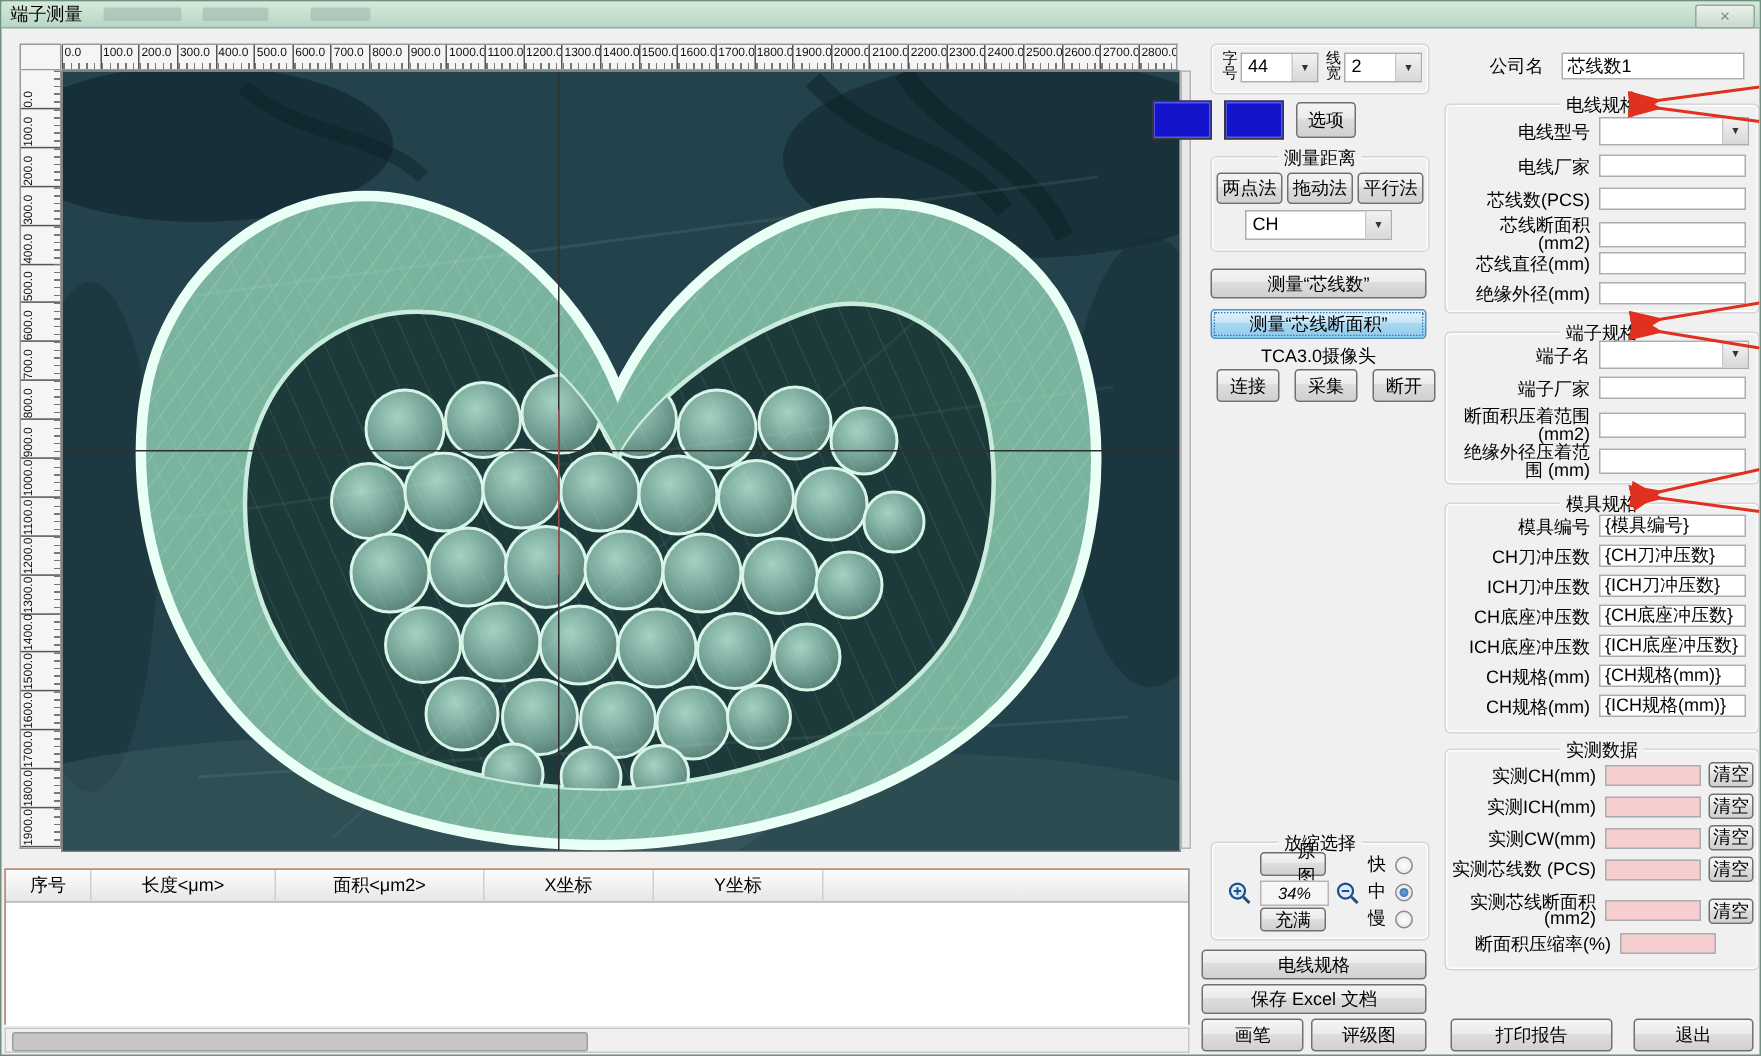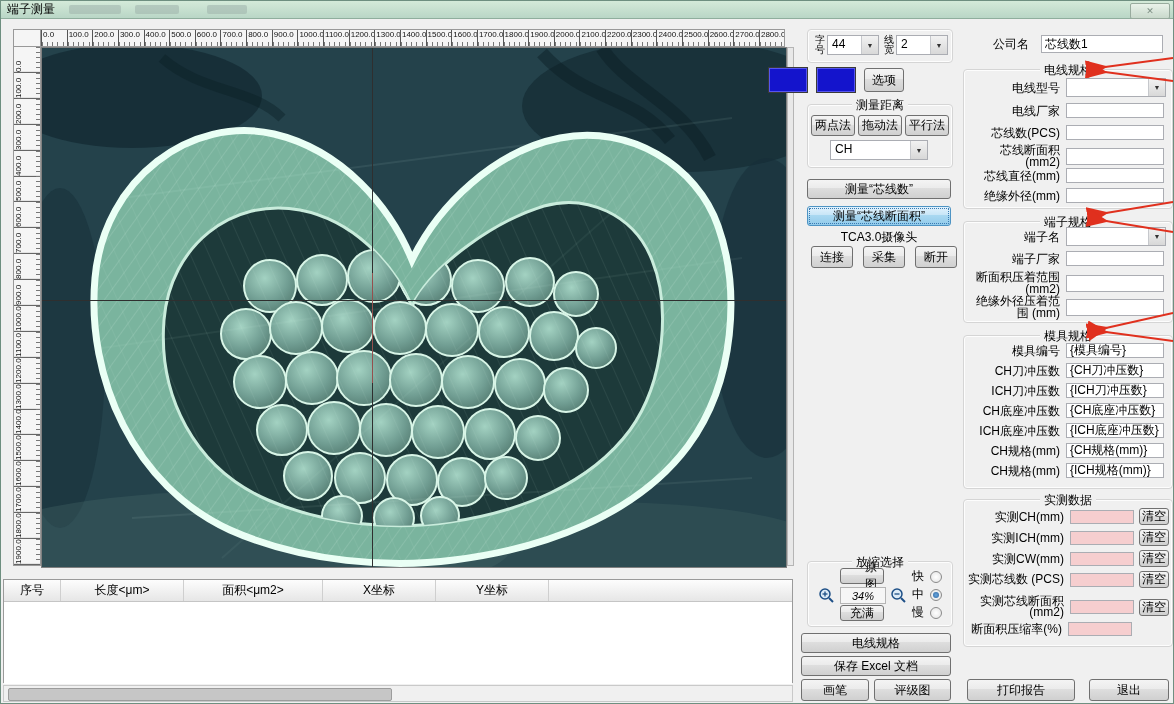--- a/index.html
+++ b/index.html
@@ -407,21 +407,21 @@
     <div class="rrow" style="left:4px;top:71px;">
       <span class="rlab" style="width:96px;line-height:11px;">实测芯线数 (PCS)</span>
       <input class="field pink" style="margin-left: 6px; width: 64px; height: 14px;">
       <div class="btn" style="margin-left:5px;width:30px;height:17px;">清空</div>
     </div>
     <div class="rrow" style="left:4px;top:96px;">
       <span class="rlab" style="width:96px;line-height:11px;">实测芯线断面积 (mm2)</span>
       <input class="field pink" style="margin-left: 6px; width: 64px; height: 14px;">
       <div class="btn" style="margin-left:5px;width:30px;height:17px;">清空</div>
     </div>
-    <div class="rrow" style="left:2px;top:122px;">
+    <div class="rrow" style="left:14px;top:122px;">
       <span class="rlab" style="width:96px">断面积压缩率(%)</span>
       <input class="field pink" style="margin-left: 6px; width: 64px; height: 14px;">
     </div>
   </div>
 
   <div class="btn" style="position:absolute;left:966px;top:678px;width:108px;height:22px;">打印报告</div>
   <div class="btn" style="position:absolute;left:1088px;top:678px;width:80px;height:22px;">退出</div>
 
   <svg class="annot" width="1174" height="704">
     <defs>

